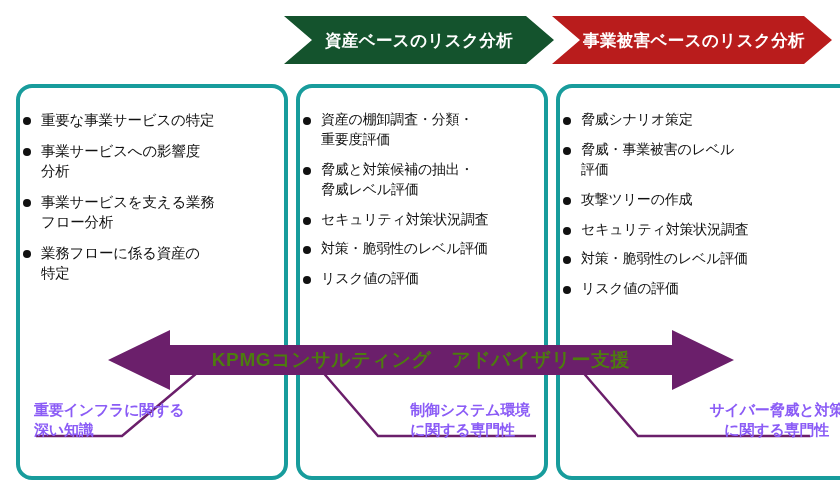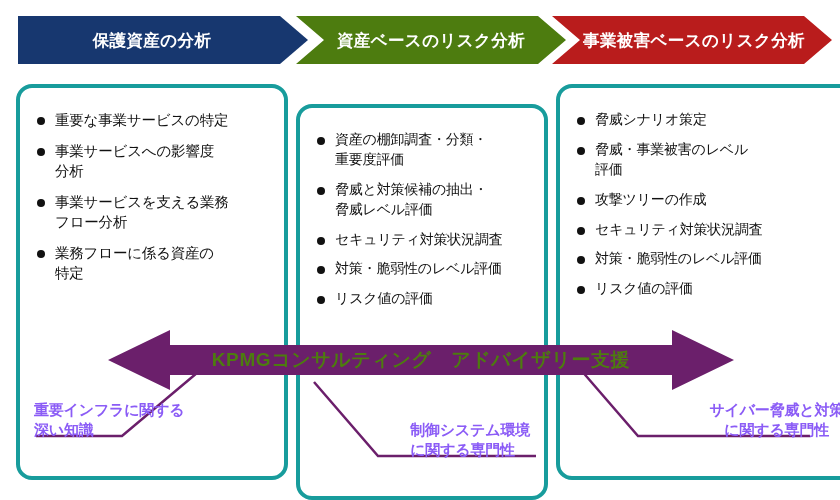--- a/index.html
+++ b/index.html
@@ -45,23 +45,23 @@
     text-align: center;
   }
   .chev-1 {
     left: 18px;
     width: 290px;
     background: #17376F;
     clip-path: polygon(0 0, calc(100% - 28px) 0, 100% 50%, calc(100% - 28px) 100%, 0 100%);
     padding-right: 22px;
   }
   .chev-2 {
-    left: 296px;
+    left: 284px;
     width: 270px;
-    background: #4d7c0f;
+    background: #14532d;
     clip-path: polygon(0 0, calc(100% - 28px) 0, 100% 50%, calc(100% - 28px) 100%, 0 100%, 28px 50%);
     padding-right: 18px;
     padding-left: 18px;
   }
   .chev-3 {
     left: 552px;
     width: 280px;
     background: #b91c1c;
     clip-path: polygon(0 0, calc(100% - 28px) 0, 100% 50%, calc(100% - 28px) 100%, 0 100%, 28px 50%);
     padding-right: 16px;
@@ -72,28 +72,28 @@
   .panel {
     position: absolute;
     top: 84px;
     height: 396px;
     border: 4px solid #189C9C;
     border-radius: 16px;
     background: #ffffff;
     box-sizing: border-box;
   }
   .panel-1 { left: 16px;  width: 272px; }
-  .panel-2 { left: 296px; width: 252px; margin-top: 20px; }
+  .panel-2 { left: 296px; width: 252px; }
   .panel-3 { left: 556px; width: 304px; }
 
   
   .bullets {
     position: absolute;
     top: 22px;
-    left: 16px;
+    left: 2px;
     right: 10px;
     margin: 0;
     padding: 0;
     list-style: none;
   }
   .bullet {
     position: relative;
     padding-left: 19px;
     margin-bottom: 10px;
     font-size: 14.5px;
@@ -167,23 +167,20 @@
   .callout-1 .callout-text { left: 14px;  text-align: left; }
   .callout-2 .callout-text { right: 14px; text-align: left; }
   .callout-3 .callout-text { right: 12px; text-align: center; }
 </style>
 </head>
 <body>
 
 <div id="canvas">
 
   <div class="chevron-row">
-    <div class="chevron chev-1">
-      <span class="chevron-label">保護資産の分析</span>
-    </div>
     <div class="chevron chev-2">
       <span class="chevron-label">資産ベースのリスク分析</span>
     </div>
     <div class="chevron chev-3">
       <span class="chevron-label">事業被害ベースのリスク分析</span>
     </div>
   </div>
 
   <div class="panel panel-1">
     <ul class="bullets">

